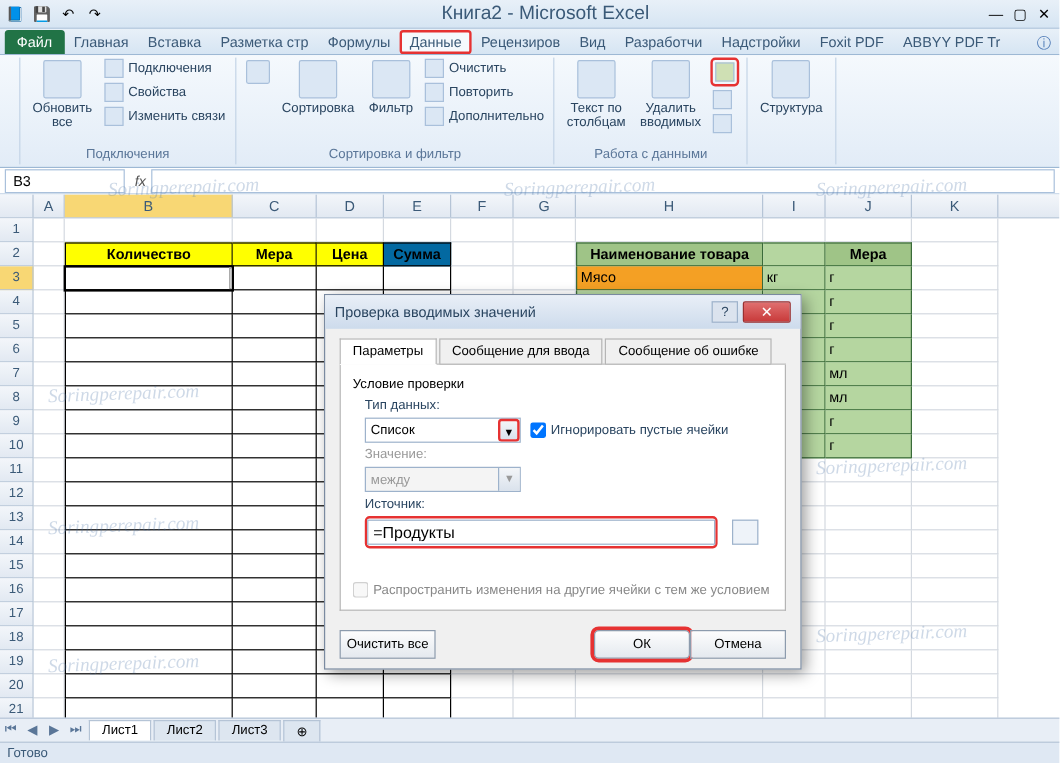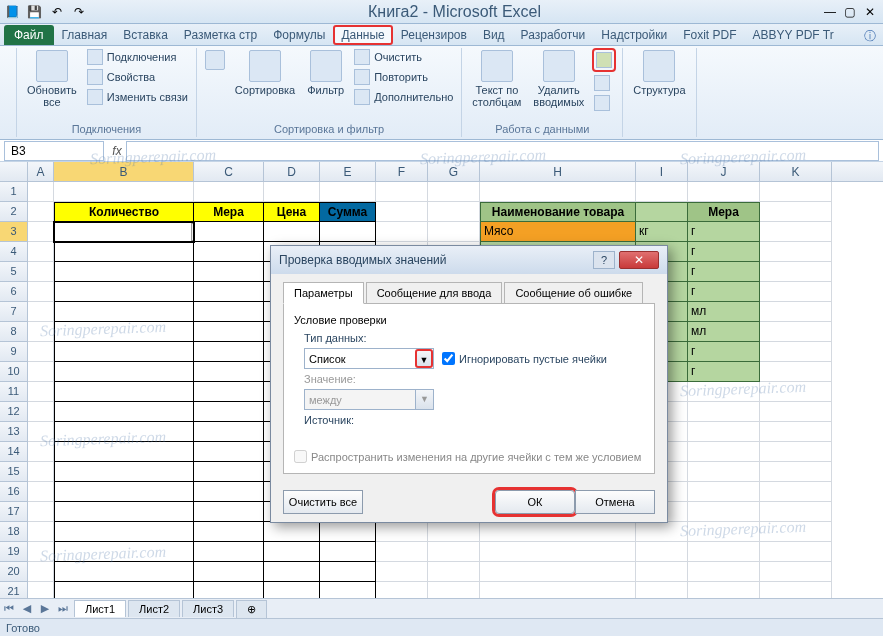--- a/index.html
+++ b/index.html
@@ -591,20 +591,24 @@
             </label>
         </div>
         <label style="color:#999">Значение:</label>
         <div class="field-row">
           <div class="select disabled" style="width:130px">
             <span>между</span>
               <div class="arrow">▼</div>
           </div>
         </div>
         <label>Источник:</label>
+        <div class="field-row">
+          <span class="source-hl"><input class="source-input" value="=Продукты" style=""></span>
+          <div class="range-btn"></div>
+        </div>
       </div>
       <div style="height:24px"></div>
       <label class="check" style="color:#888">
           <input type="checkbox" disabled="" style="">
           <span>Распространить изменения на другие ячейки с тем же условием</span>
         </label>
     </div>
   </div>
   <div class="dlg-buttons">
     <button class="btn left">Очистить все</button>

